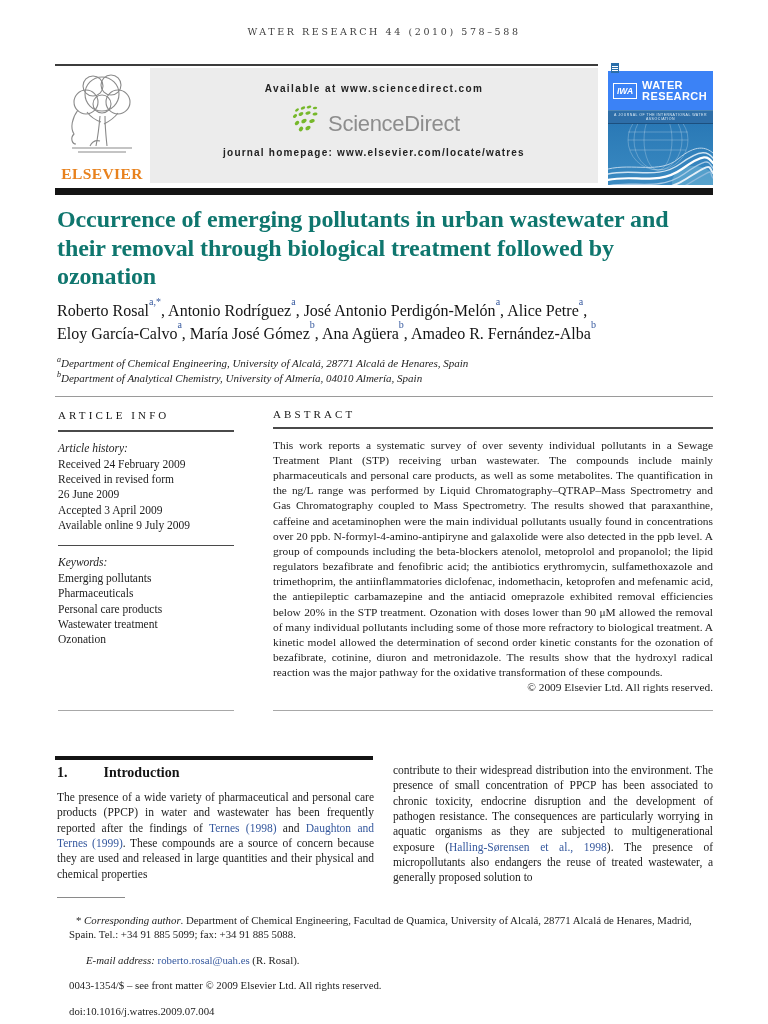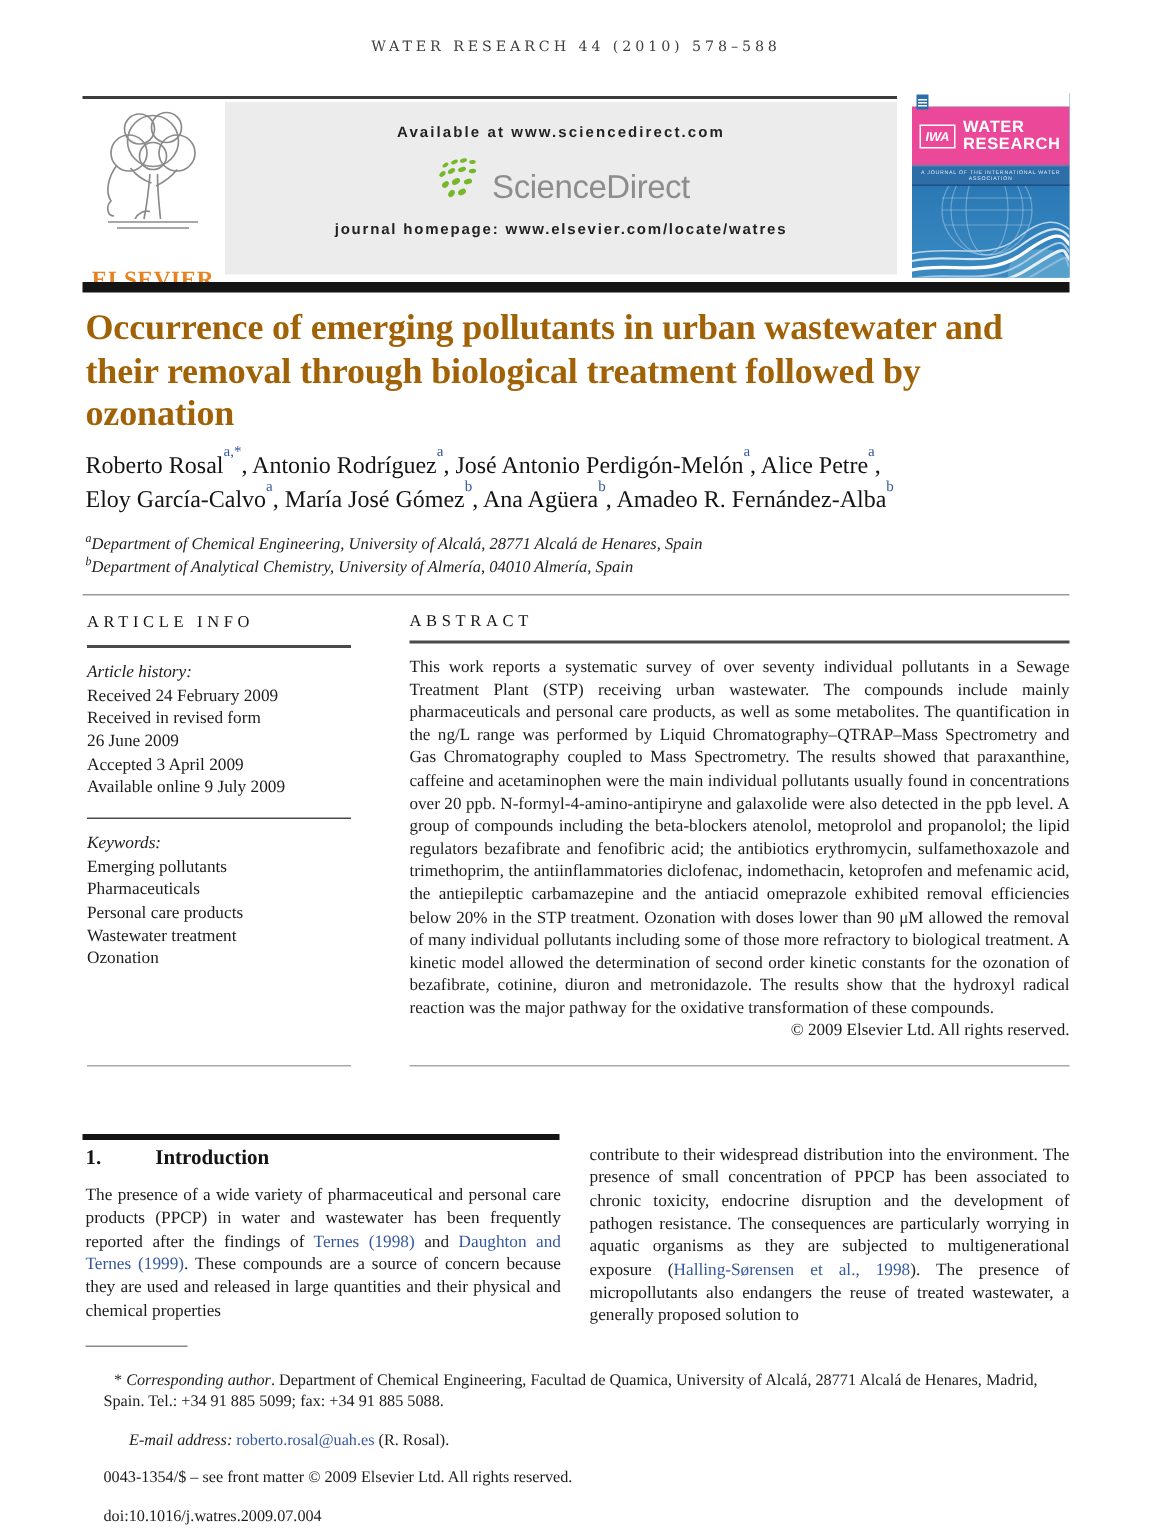--- a/index.html
+++ b/index.html
@@ -15,21 +15,21 @@
     top:26px;left:0;width:768px;text-align:center;
     font-size:9.5px;letter-spacing:2.6px;color:#3d3d3d;
     font-family:"DejaVu Serif",serif;
   }
 
   
   .rule-top{top:64px;left:55px;width:543px;height:2px;background:#3c3c3c;}
   .elsevier-block{top:70px;left:56px;width:92px;height:114px;text-align:center;}
   .elsevier-word{
     font-family:"Liberation Serif",serif;font-weight:bold;font-size:15.5px;
-    color:#e8821e;letter-spacing:0.4px;margin-top:13px;
+    color:#e8821e;letter-spacing:0.4px;margin-top:1px;
   }
   .banner-box{
     top:68px;left:150px;width:448px;height:115px;background:#ececec;
     text-align:center;font-family:"Liberation Sans",sans-serif;
   }
   .available-line{
     padding-top:15px;font-size:10px;font-weight:bold;color:#222;letter-spacing:1.4px;
   }
   .sd-row{margin-top:9px;display:flex;align-items:flex-end;justify-content:center;gap:6px;}
   .sd-text{
@@ -44,41 +44,41 @@
     top:62px;left:608px;width:105px;height:123px;background:#2a79b6;overflow:hidden;
     font-family:"Liberation Sans",sans-serif;
   }
   .cover-topbar{height:9px;background:#ffffff;position:relative;}
   .cover-minilogo{
     position:absolute;left:3px;top:1px;width:8px;height:10px;background:#2a6ea9;
     display:flex;flex-direction:column;justify-content:center;gap:1px;padding:1px;box-sizing:border-box;
   }
   .cover-minilogo i{display:block;height:1px;background:#fff;}
   .cover-header{
-    background:#ec4899;display:flex;align-items:center;gap:5px;padding:5px 4px 4px 5px;height:30px;
+    background:#3b82f6;display:flex;align-items:center;gap:5px;padding:5px 4px 4px 5px;height:30px;
   }
   .iwa-box{
     border:1.5px solid #ffffff;color:#ffffff;font-weight:bold;font-style:italic;
     font-size:8.5px;padding:3px 3px;line-height:1;flex:0 0 auto;
   }
   .cover-title{color:#ffffff;font-weight:bold;font-size:11px;line-height:11.5px;letter-spacing:0.4px;}
   .cover-subband{
     background:#2e6ea8;color:#dbe9f5;font-size:3.5px;letter-spacing:0.5px;
     text-align:center;padding:2px 0;border-top:1px solid #4f86b6;border-bottom:1px solid #1c4f7e;
   }
   .cover-art{height:74px;position:relative;background:linear-gradient(#2a79b6,#3e8ec4);}
 
   
   .black-bar{top:188px;left:55px;width:658px;height:7px;background:#141414;}
 
   
   .paper-title{
     top:205px;left:57px;width:640px;
     font-family:"Liberation Serif",serif;font-weight:bold;font-size:24px;line-height:28.5px;
-    color:#a16207;letter-spacing:-0.1px;
+    color:#0f766e;letter-spacing:-0.1px;
   }
   .authors{
     top:299px;left:57px;width:652px;font-size:16px;line-height:23px;color:#141414;
   }
   .sup-link{
     color:#35589e;font-size:10px;position:relative;top:-0.45em;line-height:0;
   }
   sup.aff-sup{font-size:8px;line-height:0;}
   .affiliations{
     top:356px;left:57px;width:652px;font-style:italic;font-size:11px;line-height:15px;color:#222;

